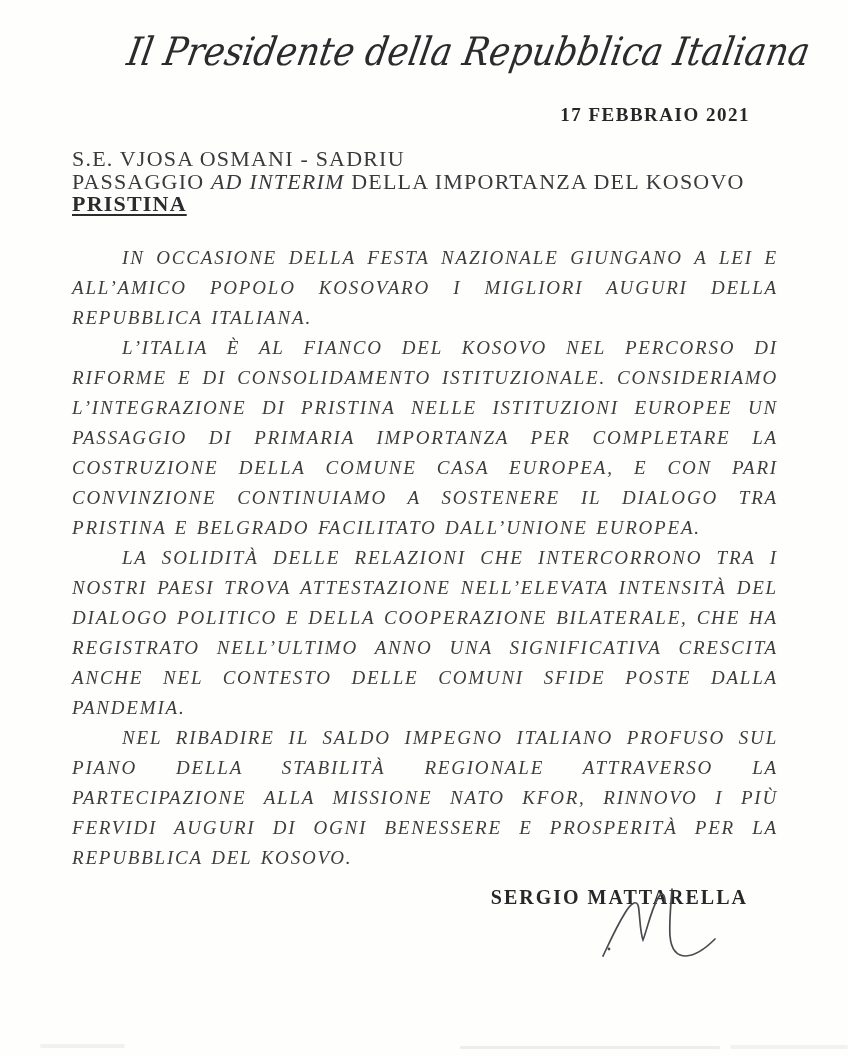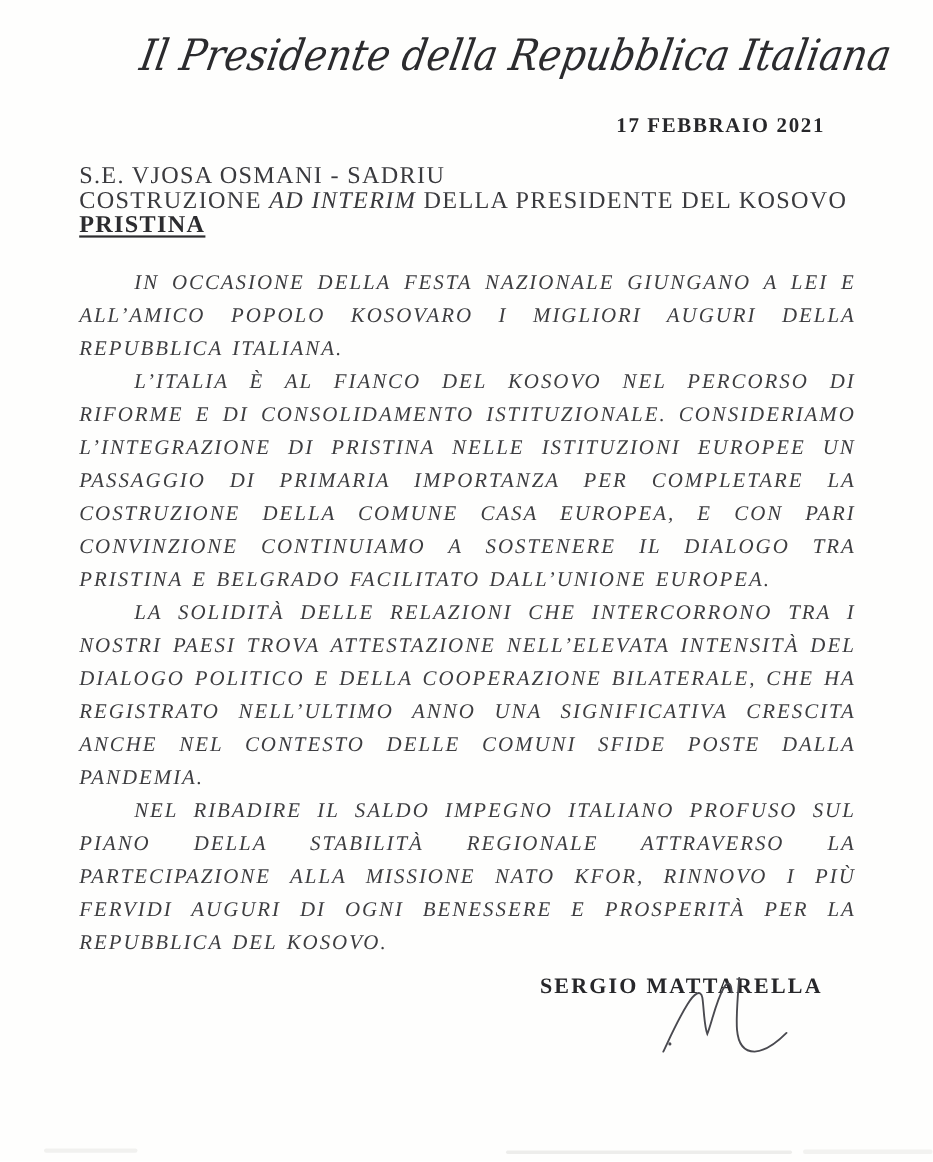--- a/index.html
+++ b/index.html
@@ -109,21 +109,21 @@
 <body>
 
 <div class="page">
 
   <div class="letterhead">Il Presidente della Repubblica Italiana</div>
 
   <div class="date">17 FEBBRAIO 2021</div>
 
   <div class="recipient">
     <div>S.E. VJOSA OSMANI - SADRIU</div>
-    <div><span>COSTRUZIONE </span><em>AD INTERIM</em><span> DELLA PRESIDENTE DEL KOSOVO</span></div>
+    <div><span>PASSAGGIO </span><em>AD INTERIM</em><span> DELLA IMPORTANZA DEL KOSOVO</span></div>
     <div class="city">PRISTINA</div>
   </div>
 
   <div class="letter-body">
     <p>IN OCCASIONE DELLA FESTA NAZIONALE GIUNGANO A LEI E ALL’AMICO POPOLO KOSOVARO I MIGLIORI AUGURI DELLA REPUBBLICA ITALIANA.</p>
     <p>L’ITALIA È AL FIANCO DEL KOSOVO NEL PERCORSO DI RIFORME E DI CONSOLIDAMENTO ISTITUZIONALE. CONSIDERIAMO L’INTEGRAZIONE DI PRISTINA NELLE ISTITUZIONI EUROPEE UN PASSAGGIO DI PRIMARIA IMPORTANZA PER COMPLETARE LA COSTRUZIONE DELLA COMUNE CASA EUROPEA, E CON PARI CONVINZIONE CONTINUIAMO A SOSTENERE IL DIALOGO TRA PRISTINA E BELGRADO FACILITATO DALL’UNIONE EUROPEA.</p>
     <p>LA SOLIDITÀ DELLE RELAZIONI CHE INTERCORRONO TRA I NOSTRI PAESI TROVA ATTESTAZIONE NELL’ELEVATA INTENSITÀ DEL DIALOGO POLITICO E DELLA COOPERAZIONE BILATERALE, CHE HA REGISTRATO NELL’ULTIMO ANNO UNA SIGNIFICATIVA CRESCITA ANCHE NEL CONTESTO DELLE COMUNI SFIDE POSTE DALLA PANDEMIA.</p>
     <p>NEL RIBADIRE IL SALDO IMPEGNO ITALIANO PROFUSO SUL PIANO DELLA STABILITÀ REGIONALE ATTRAVERSO LA PARTECIPAZIONE ALLA MISSIONE NATO KFOR, RINNOVO I PIÙ FERVIDI AUGURI DI OGNI BENESSERE E PROSPERITÀ PER LA REPUBBLICA DEL KOSOVO.</p>
   </div>
 

